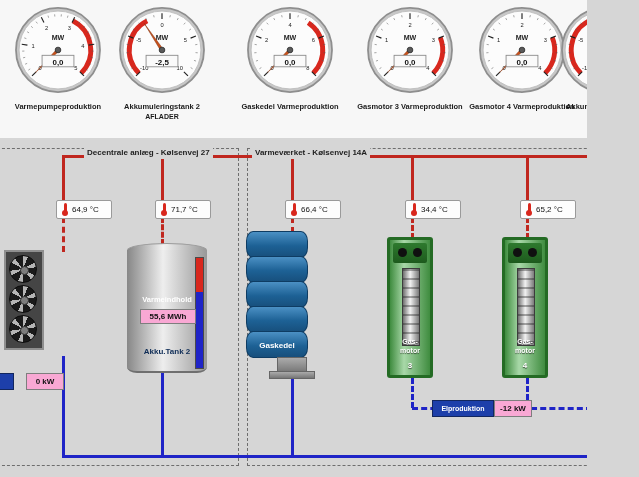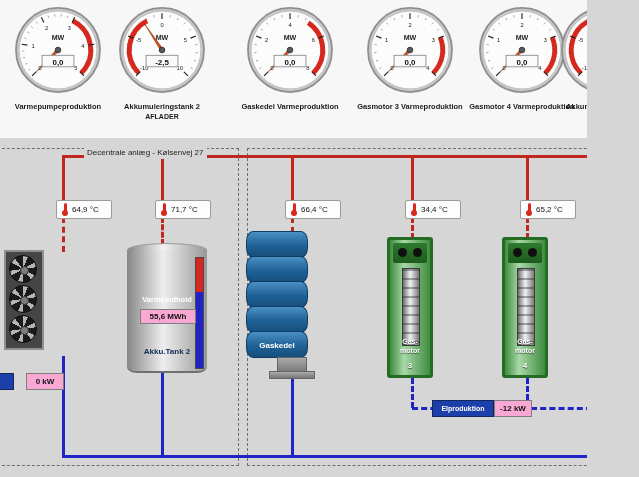--- a/index.html
+++ b/index.html
@@ -11,21 +11,21 @@
   .diagram-bg{position:absolute;left:0;top:138px;width:639px;height:339px;background:#d6d6d6;z-index:0;}
 
   
   .gauge-cell{position:absolute;top:4px;width:108px;text-align:center;z-index:2;}
   .gauge-svg{width:92px;height:92px;display:block;margin:0 auto;}
   .gauge-label{font-size:7.5px;font-weight:bold;color:#1a1a1a;margin-top:6px;white-space:nowrap;}
   .gauge-sublabel{font-size:7px;font-weight:bold;color:#1a1a1a;margin-top:2px;}
 
   
   .region{position:absolute;border:1px dashed #6e6e6e;z-index:1;}
-  .region-label{position:absolute;font-size:8px;font-weight:normal;color:#222;background:#d6d6d6;
+  .region-label{position:absolute;font-size:8px;font-weight:bold;color:#222;background:#d6d6d6;
                 padding:0 3px;height:12px;line-height:12px;z-index:4;white-space:nowrap;}
 
   
   .pr{position:absolute;background:#c0271f;z-index:2;}
   .prd{position:absolute;width:0;border-left:3px dashed #c0271f;z-index:2;}
   .pb{position:absolute;background:#1f24c7;z-index:2;}
   .pbd{position:absolute;width:0;border-left:3px dashed #1f24c7;z-index:2;}
   .pbdh{position:absolute;height:0;border-top:3px dashed #1f24c7;z-index:2;}
 
   
@@ -358,20 +358,21 @@
   <div class="pb" style="left:62px;top:455px;width:533px;height:3px"></div>
   <div class="pb" style="left:62px;top:356px;width:3px;height:99px"></div>
   <div class="pb" style="left:161px;top:371px;width:3px;height:84px"></div>
   <div class="pb" style="left:291px;top:378px;width:3px;height:77px"></div>
   <div class="pb" style="left:592px;top:371px;width:3px;height:84px"></div>
   <div class="pbd" style="left:411px;top:378px;height:30px"></div>
   <div class="pbd" style="left:526px;top:378px;height:30px"></div>
   <div class="pbdh" style="left:412px;top:407px;width:180px"></div>
 
   <div class="region-label" style="left:84px;top:147px">Decentrale anlæg - Kølsenvej 27</div>
+  <div class="region-label" style="left:252px;top:147px">Varmeværket - Kølsenvej 14A</div>
 
   <div class="thermo-box" style="left:56px">
     <span class="thermo-icon"></span>
     <span class="thermo-val">64,9 °C</span>
   </div>
   <div class="thermo-box" style="left:155px">
     <span class="thermo-icon"></span>
     <span class="thermo-val">71,7 °C</span>
   </div>
   <div class="thermo-box" style="left:285px">

